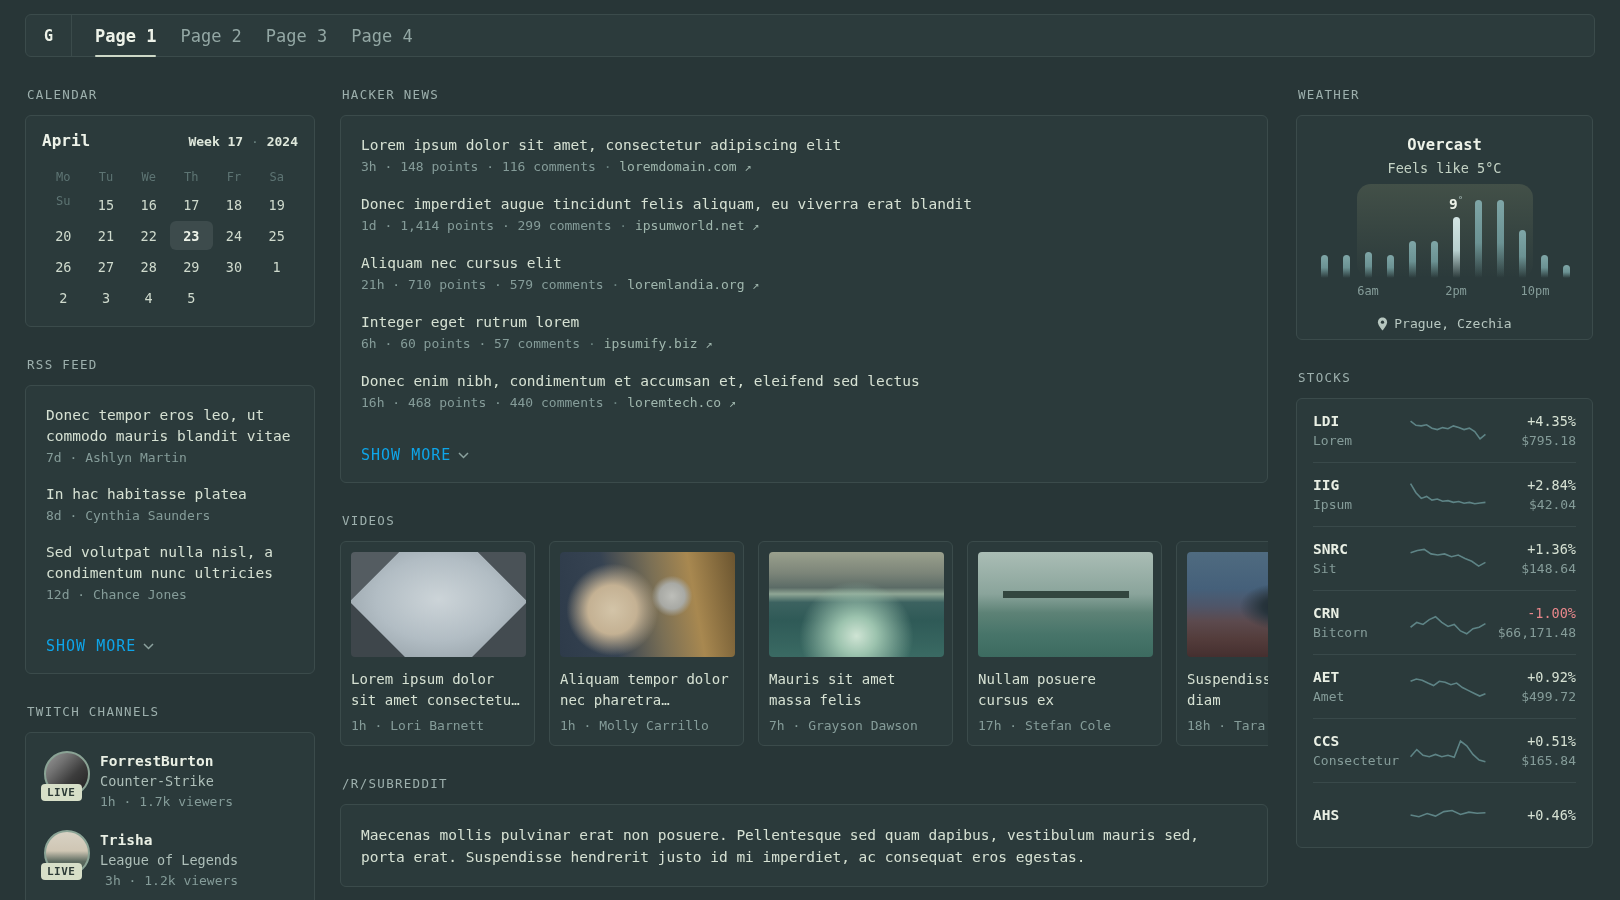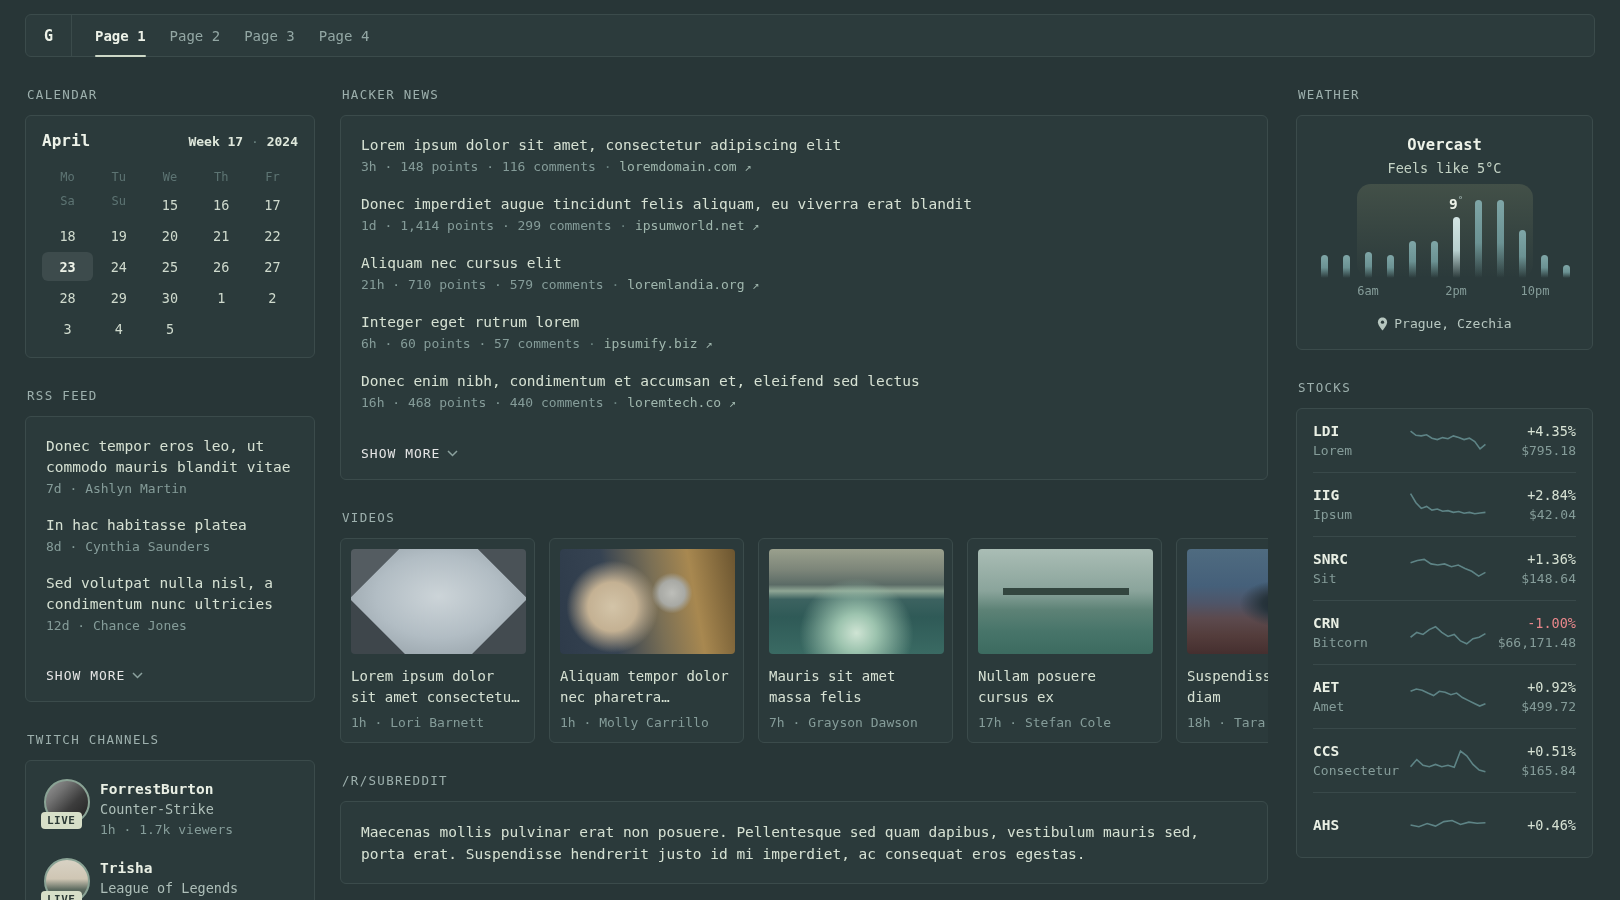--- a/index.html
+++ b/index.html
@@ -17,21 +17,21 @@
     display:flex; align-items:stretch;
   }
   .logo {
     width:46px; display:flex; align-items:center; justify-content:center;
     font-weight:bold; color:#edf2e8; font-size:15px;
     border-right:1px solid #3b4b4b; cursor:pointer;
   }
   .tabs { display:flex; margin-left:11px; }
   .tab {
     padding:0 12px; display:flex; align-items:center;
-    color:#93a7a4; font-size:14px; cursor:pointer; position:relative;
+    color:#93a7a4; font-size:17px; cursor:pointer; position:relative;
   }
   .tab.active { color:#edf2e8; font-weight:bold; }
   .tab.active::after {
     content:""; position:absolute; left:12px; right:12px; bottom:-1px;
     height:2px; background:#cdd8c7; border-radius:1px;
   }
   
   .cols { display:flex; margin:30px 0 0 25px; }
   .col-left  { width:290px; margin-right:25px; flex:none; }
   .col-mid   { width:928px; margin-right:28px; flex:none; }
@@ -41,30 +41,30 @@
     font-size:12.5px; letter-spacing:1.3px; color:#9db0ad; margin:0 0 13px 2px;
     font-weight:normal;
   }
   .card {
     background:#2b3a3b; border:1px solid #3b4b4b; border-radius:6px;
   }
   .dot-sep { color:#6b8380; }
   .linkish { color:#a0b7ae; cursor:pointer; }
   .arrow { font-size:12px; color:#a0b7ae; }
   .show-more {
-    display:flex; align-items:center; gap:7px; color:#e5e5e5;
-    font-size:13px; letter-spacing:1px; cursor:pointer; margin-top:32px;
+    display:flex; align-items:center; gap:7px; color:#0ea5e9;
+    font-size:15px; letter-spacing:1px; cursor:pointer; margin-top:32px;
   }
   
   .cal { padding:15px 16px 14px 16px; }
   .cal-head { display:flex; justify-content:space-between; align-items:baseline; }
   .cal-month { font-weight:bold; color:#edf2e8; font-size:16px; }
   .cal-week { font-size:13px; color:#dfe8dc; font-weight:bold; }
   .cal-week .dot-sep { font-weight:normal; }
-  .cal-grid { display:grid; grid-template-columns:repeat(5,1fr); margin-top:16px; row-gap:2px; }
+  .cal-grid { display:grid; grid-template-columns:repeat(6,1fr); margin-top:16px; row-gap:2px; }
   .cal-cell {
     height:29px; display:flex; align-items:center; justify-content:center;
     font-size:13.5px; color:#cfdacd;
   }
   .cal-dow { color:#5d7473; font-size:12px; height:22px; }
   .cal-cell.selected {
     background:#3d4b4c; border-radius:6px; color:#edf2e8; font-weight:bold;
   }
   
   .feed { padding:19px 20px 18px 20px; }
@@ -121,21 +121,21 @@
       linear-gradient(to bottom,#aabdb5 0%,#8aa49b 40%,#5d8276 58%,#48756a 78%,#3c6b60 100%);
   }
   .thumb.v5 {
     background:
       radial-gradient(ellipse at 52% 52%,#1e2a30 0%,#27343c 12%,rgba(0,0,0,0) 30%),
       linear-gradient(to bottom,#4f6b80 0%,#45607a 35%,#4f5568 52%,#5c4a4e 66%,#543d3c 82%,#452f2f 100%);
   }
   .v-title { font-size:14px; line-height:21px; color:#d6e1d3; }
   .v-meta { margin-top:7px; font-size:13px; color:#859c99; }
   
-  .weather { padding:20px 16px 18px 16px; text-align:center; }
+  .weather { padding:20px 16px 8px 16px; text-align:center; }
   .w-cond { font-weight:bold; color:#edf2e8; font-size:15.5px; }
   .w-feels { margin-top:6px; font-size:13.5px; color:#c4d3c5; }
   .w-chart { position:relative; width:264px; height:80px; margin:22px auto 0 auto; }
   .daylight {
     position:absolute; left:44px; width:176px; top:-14px; bottom:0;
     border-radius:14px;
     background:linear-gradient(to bottom,rgba(210,214,150,.14),rgba(210,214,150,0));
   }
   .bars { position:absolute; inset:0; display:flex; align-items:flex-end; }
   .wbar {

